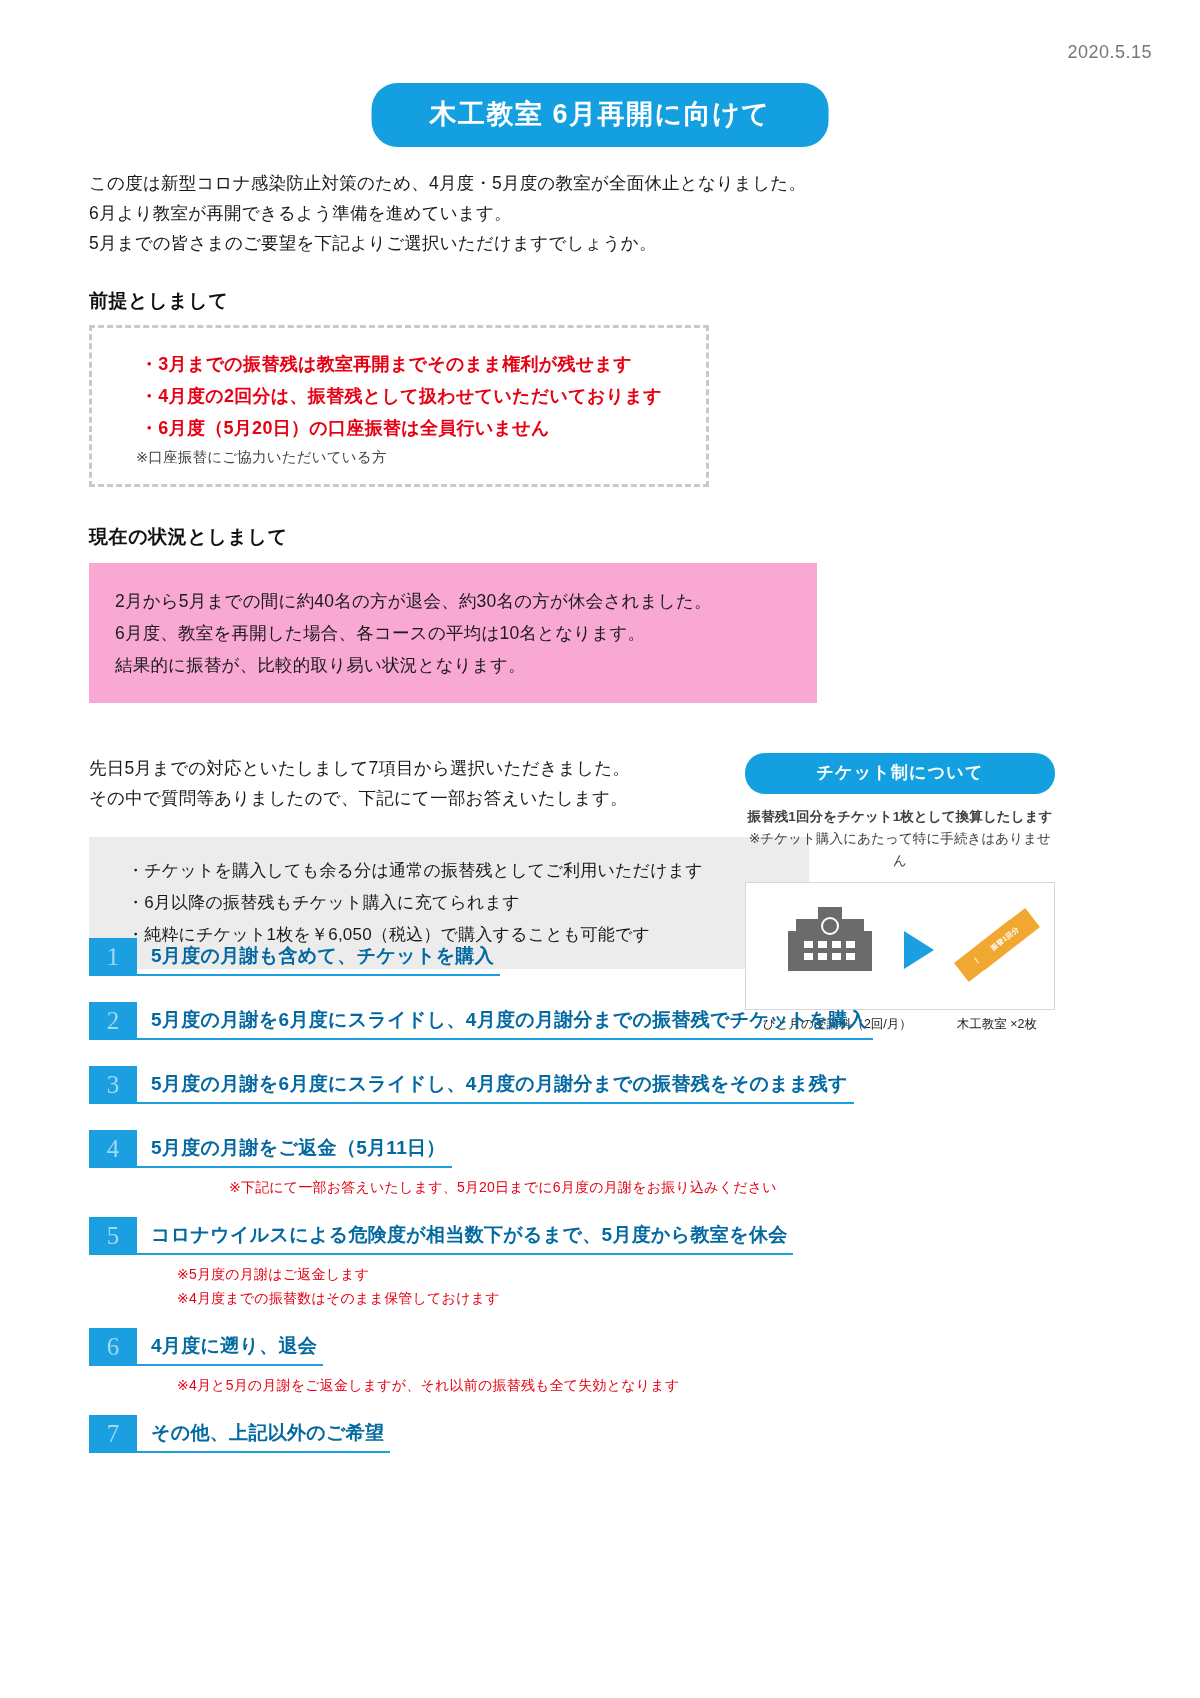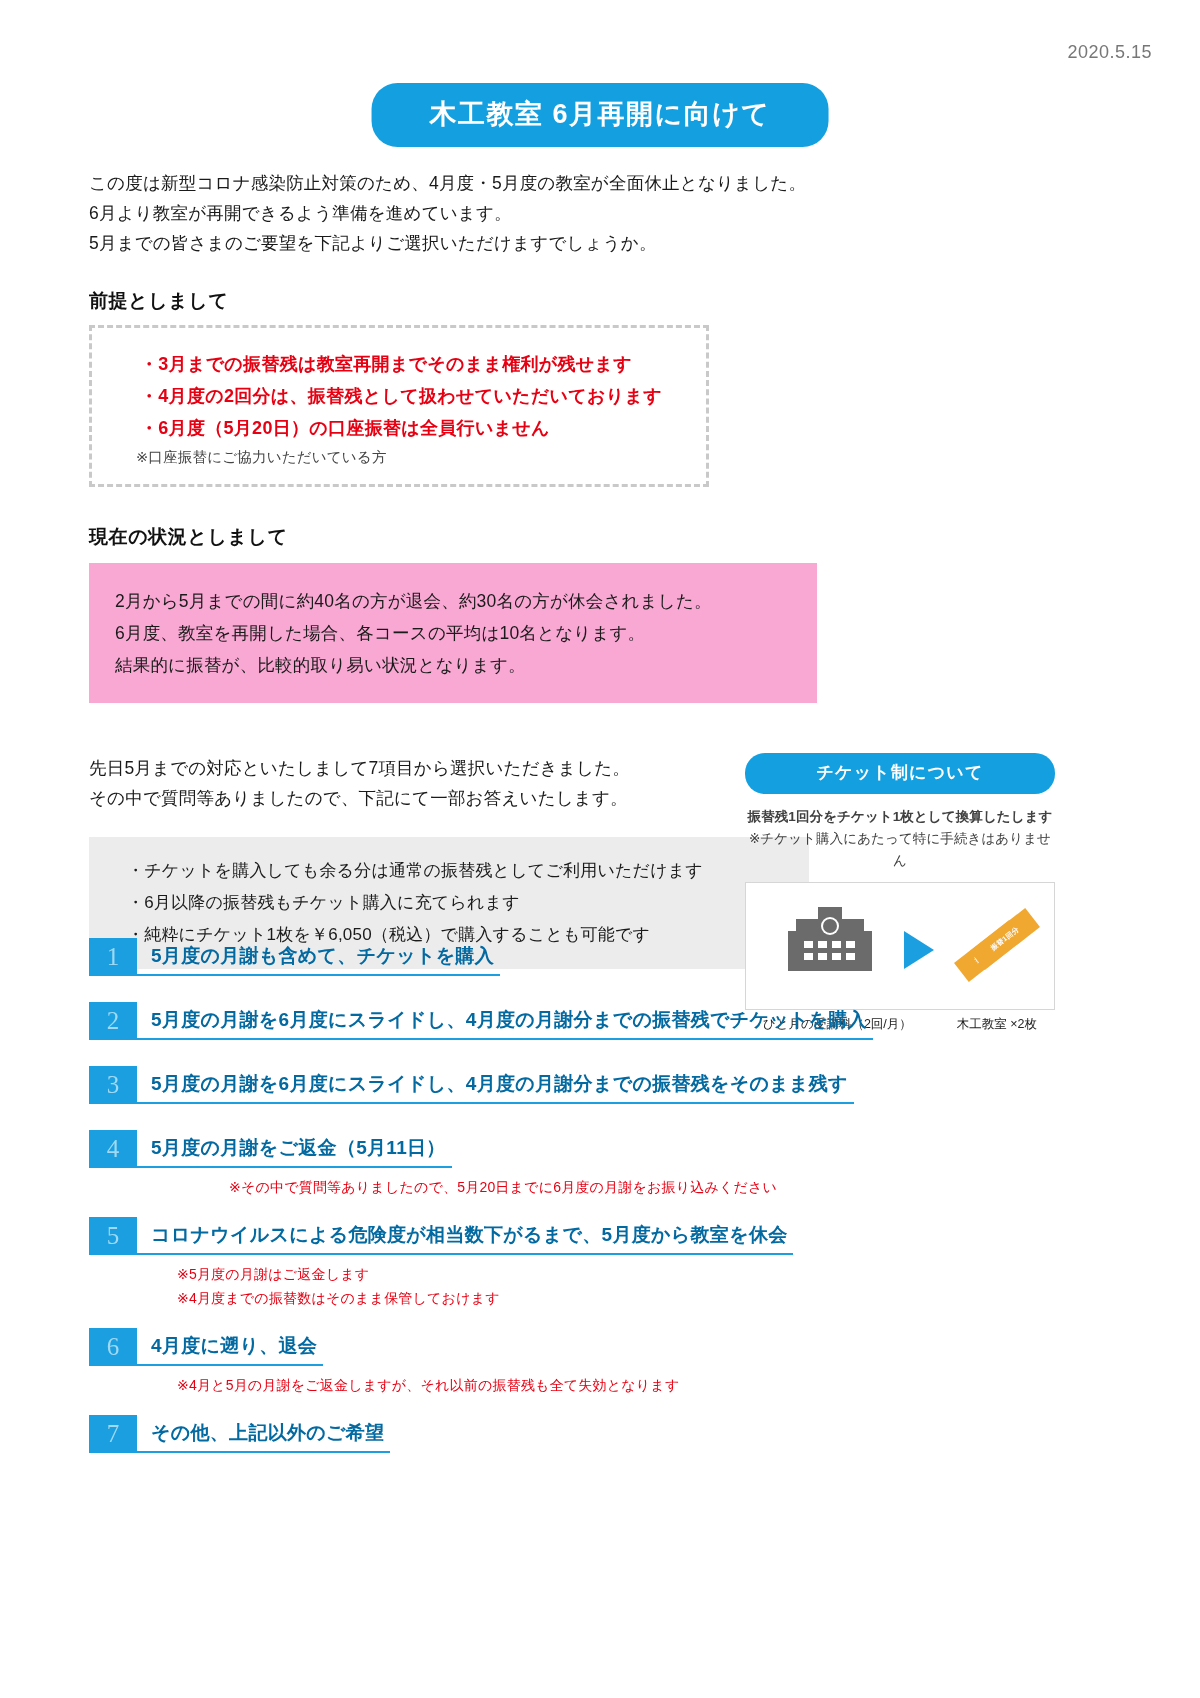--- a/index.html
+++ b/index.html
@@ -363,21 +363,21 @@
       <div class="opt-text">5月度の月謝を6月度にスライドし、4月度の月謝分までの振替残をそのまま残す</div>
     </div>
   </div>
   <div class="spacer-8" style="height:22px"></div>
 
   <div class="opt">
     <div class="opt-row">
       <div class="num-chip">4</div>
       <div class="opt-text">5月度の月謝をご返金（5月11日）</div>
     </div>
-    <div class="opt-note">※その中で質問等ありましたので、5月20日までに6月度の月謝をお振り込みください</div>
+    <div class="opt-note">※下記にて一部お答えいたします、5月20日までに6月度の月謝をお振り込みください</div>
   </div>
   <div class="spacer-8" style="height:14px"></div>
 
   <div class="opt">
     <div class="opt-row">
       <div class="num-chip">5</div>
       <div class="opt-text">コロナウイルスによる危険度が相当数下がるまで、5月度から教室を休会</div>
     </div>
     <div class="opt-note indent2">※5月度の月謝はご返金します</div>
     <div class="opt-note indent2" style="margin-top:0">※4月度までの振替数はそのまま保管しておけます</div>

